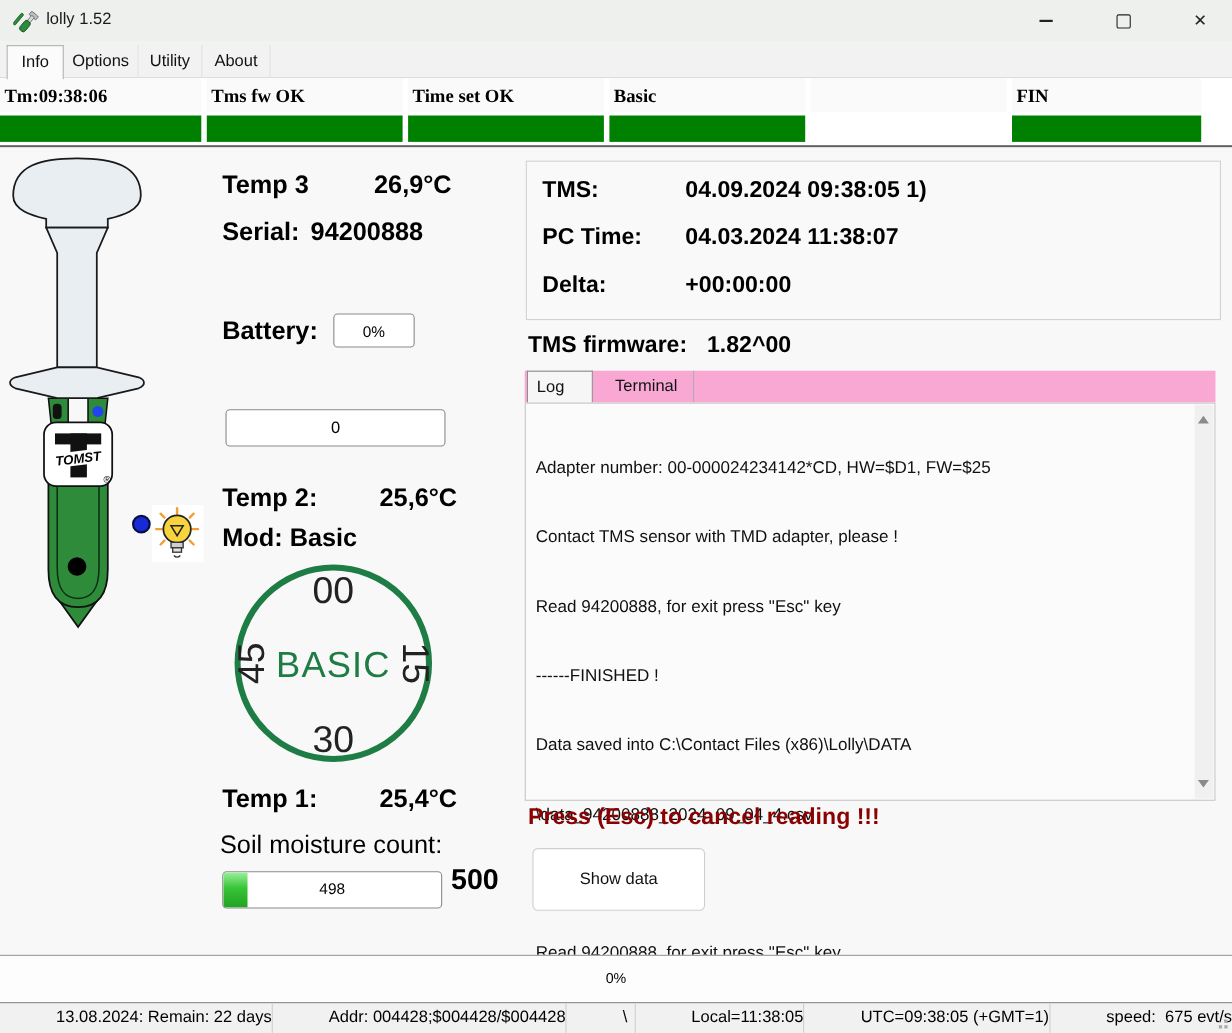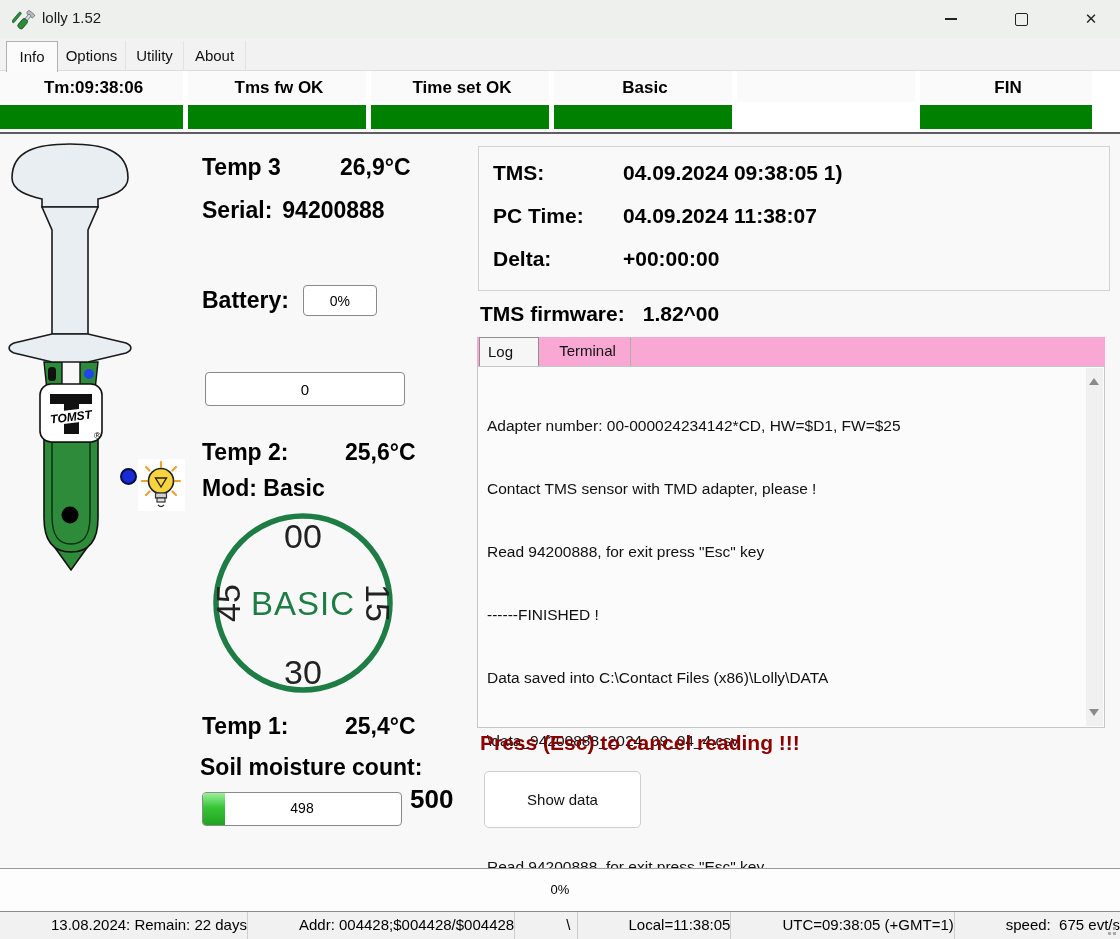--- a/index.html
+++ b/index.html
@@ -20,21 +20,21 @@
   .menu-item{position:absolute;top:3px;height:30px;line-height:29px;text-align:center;font-size:15px;color:#111;border-right:1px solid #e2e2e2;box-sizing:border-box;}
   #menu-info{left:6px;width:52px;background:#fbfbfb;border:1px solid #b2b2b2;border-bottom:none;height:31px;z-index:2;}
   #menu-options{left:58px;width:68px;}
   #menu-utility{left:126px;width:58px;}
   #menu-about{left:184px;width:62px;}
 
   
   #statusstrip{position:absolute;left:0;top:71px;width:1120px;height:61px;background:#fff;}
   .scell{position:absolute;top:0;height:61px;}
   .sclabel{height:31px;box-sizing:border-box;padding:7px 0 0 4px;background:#fafafa;
-           font-family:Liberation Sans, sans-serif;font-weight:700;font-size:17px;color:#000;white-space:pre;text-align:center;}
+           font-family:Liberation Serif, serif;font-weight:700;font-size:17px;color:#000;white-space:pre;}
   .scbar{height:24px;margin-top:3px;}
   .scbar.green{background:#008000;} .scbar.none{background:#ffffff;}
   #sc0{left:0;width:183px;} #sc1{left:188px;width:178px;} #sc2{left:371px;width:178px;}
   #sc3{left:554px;width:178px;} #sc4{left:737px;width:178px;} #sc5{left:920px;width:172px;}
   #strip-sep{position:absolute;left:0;top:132px;width:1120px;height:2px;background:#5f5f5f;}
 
   
   #main{position:absolute;left:0;top:134px;width:1120px;height:734px;background:#f8f8f8;}
 
   
@@ -52,21 +52,21 @@
   #battery-label{font-weight:700;font-size:23px;}
   #battery-box{margin-left:14px;width:72px;height:29px;border:1px solid #8a8a8a;border-radius:4px;background:#fff;
                display:flex;align-items:center;justify-content:center;font-size:14px;}
   #usedmem-label{position:absolute;left:202px;top:199px;font-weight:700;font-size:23px;}
   #memory-box{position:absolute;left:205px;top:238px;width:198px;height:32px;border:1px solid #8a8a8a;border-radius:4px;
               background:#fff;display:flex;align-items:center;justify-content:center;font-size:15px;}
   #r-temp2{left:202px;top:305px;}
   #mod-label{position:absolute;left:202px;top:341px;font-weight:700;font-size:23px;}
   #dial-svg{position:absolute;left:208px;top:374px;}
   #r-temp1{left:202px;top:579px;}
-  #moist-label{position:absolute;left:200px;top:620px;font-weight:700;font-size:23px;}
+  #moist-label{position:absolute;left:200px;top:620px;font-weight:400;font-size:23px;}
   #moist-bar{position:absolute;left:202px;top:658px;width:198px;height:32px;border:1px solid #8a8a8a;border-radius:4px;
              background:#fff;overflow:hidden;}
   #moist-fill{position:absolute;left:0;top:0;bottom:0;width:11%;
               background:linear-gradient(180deg,#9bf09b 0%,#37c437 45%,#22a322 100%);}
   #moist-text{position:absolute;left:0;right:0;top:7px;text-align:center;font-size:14px;color:#000;}
   #moist-max{position:absolute;left:410px;top:650px;font-weight:700;font-size:26px;}
 
   
   #timepanel{position:absolute;left:478px;top:12px;width:632px;height:145px;border:1px solid #d2d2d2;background:#f9f9f9;box-sizing:border-box;}
   .trow{position:absolute;left:14px;display:flex;font-weight:700;font-size:21px;}
@@ -235,21 +235,21 @@
     </div>
     <div id="moist-max">500</div>
 
     <div id="timepanel">
       <div id="trow0" class="trow">
         <span class="lab">TMS:</span>
         <span class="val">04.09.2024 09:38:05 1)</span>
       </div>
       <div id="trow1" class="trow">
         <span class="lab">PC Time:</span>
-        <span class="val">04.09.2024 11:38:07</span>
+        <span class="val">04.03.2024 11:38:07</span>
       </div>
       <div id="trow2" class="trow">
         <span class="lab">Delta:</span>
         <span class="val">+00:00:00</span>
       </div>
     </div>
 
     <div id="firmware-row">
       <span>TMS firmware:</span>
       <span class="val">1.82^00</span>

